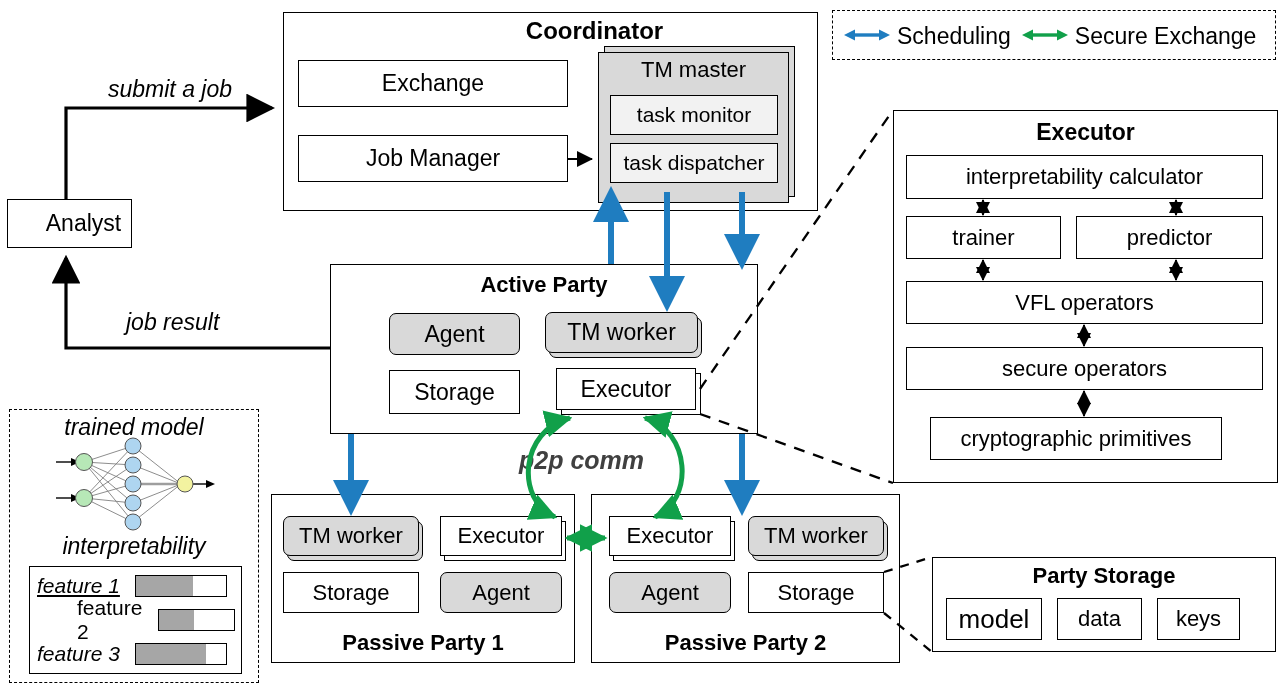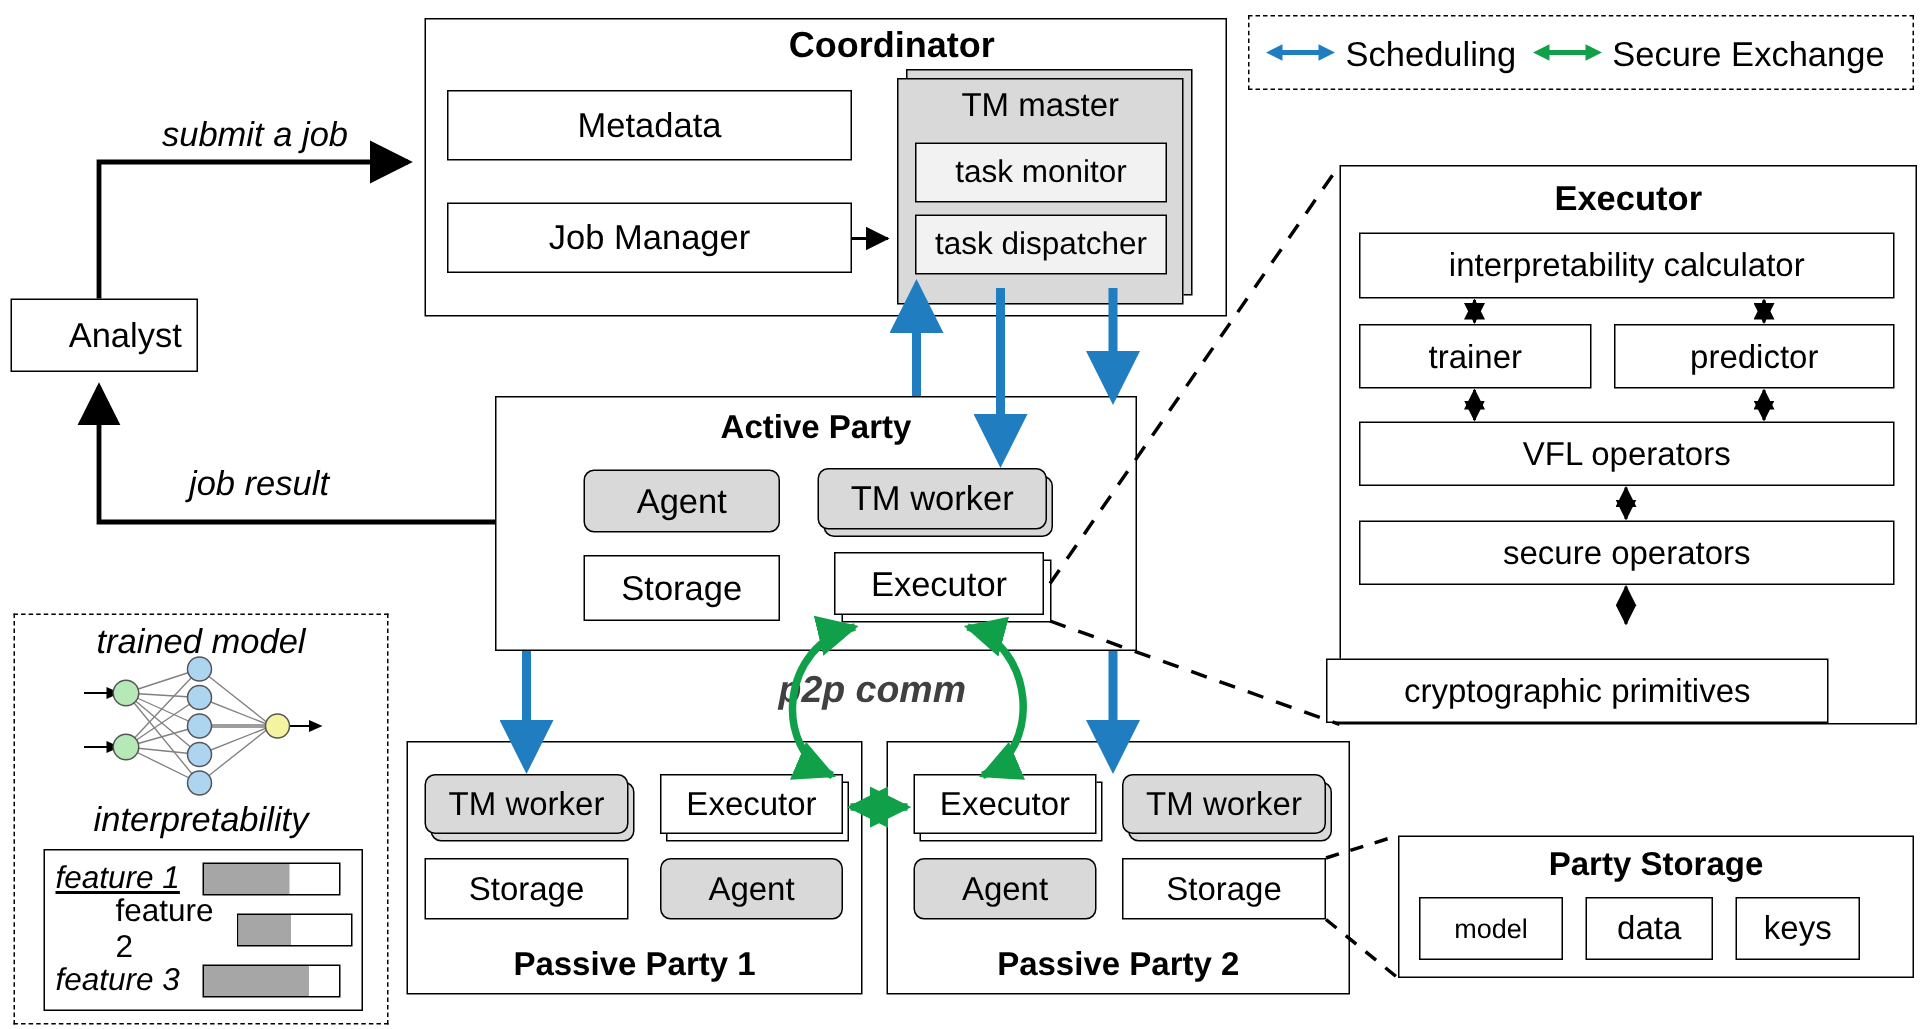--- a/index.html
+++ b/index.html
@@ -44,21 +44,21 @@
       </g>
         </svg>
     </span>
     <span>Secure Exchange</span>
   </div>
 
   <div class="box" style="left:283px;top:12px;width:535px;height:199px;display:block;"></div>
   <div class="ttl" style="left:283px;top:17px;width:535px;font-size:24px;padding-left:44px;">Coordinator</div>
 
   <div class="box" style="left:298px;top:60px;width:270px;height:47px;font-size:23px;">
-      <span>Metadata</span>
+      <span>Exchange</span>
     </div>
 
   <div class="box" style="left:298px;top:135px;width:270px;height:47px;font-size:23px;">
       <span>Job Manager</span>
     </div>
 
   <div class="shadow" style="left:604px;top:46px;width:191px;height:151px;"></div>
   <div class="box gray" style="left:598px;top:52px;width:191px;height:151px;display:block;"></div>
   <div class="ttl" style="left:598px;top:57px;width:191px;font-size:22px;font-weight:normal;">TM master</div>
   <div class="box lgray" style="left:610px;top:95px;width:168px;height:40px;font-size:21px;">
@@ -147,27 +147,27 @@
     </div>
 
   <div class="box" style="left:906px;top:281px;width:357px;height:43px;font-size:22px;">
       <span>VFL operators</span>
     </div>
 
   <div class="box" style="left:906px;top:347px;width:357px;height:43px;font-size:22px;text-align:center;">
       <span>secure operators</span>
     </div>
 
-  <div class="box" style="left:884px;top:417px;width:335px;height:43px;font-size:22px;margin-top:22px;">
+  <div class="box" style="left:930px;top:417px;width:292px;height:43px;font-size:22px;">
       <span>cryptographic primitives</span>
     </div>
 
   <div class="box" style="left:932px;top:557px;width:344px;height:95px;display:block;"></div>
   <div class="ttl" style="left:932px;top:563px;width:344px;font-size:22px;">Party Storage</div>
-  <div class="box" style="left:946px;top:598px;width:96px;height:42px;font-size:18px;">
+  <div class="box" style="left:946px;top:598px;width:96px;height:42px;font-size:26px;">
       <span>model</span>
     </div>
   <div class="box" style="left:1057px;top:598px;width:85px;height:42px;font-size:22px;">
       <span>data</span>
     </div>
   <div class="box" style="left:1157px;top:598px;width:83px;height:42px;font-size:22px;">
       <span>keys</span>
     </div>
 
   <div class="box" style="left:7px;top:199px;width:125px;height:49px;font-size:23px;padding-left:28px;">

